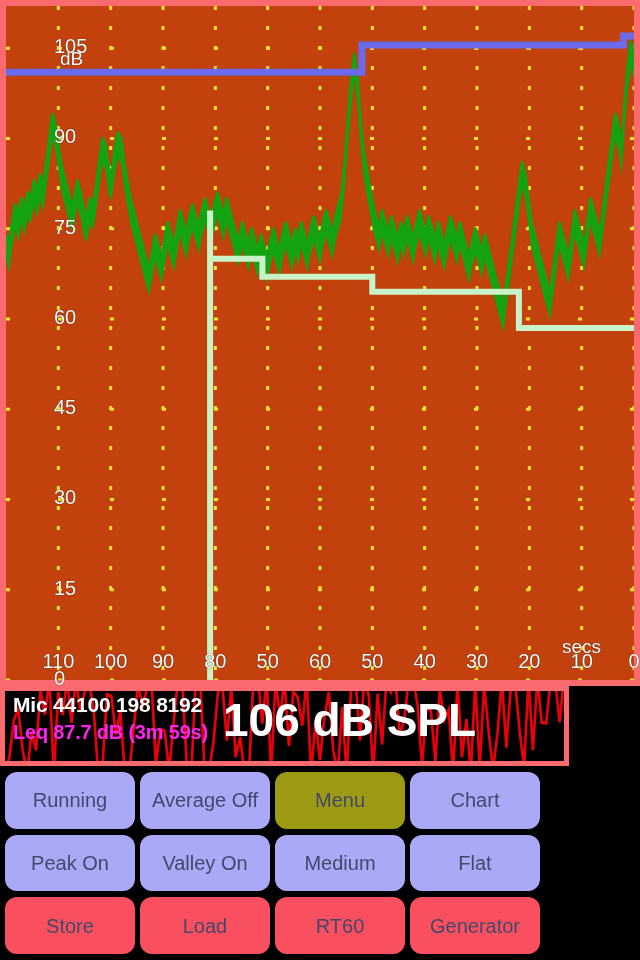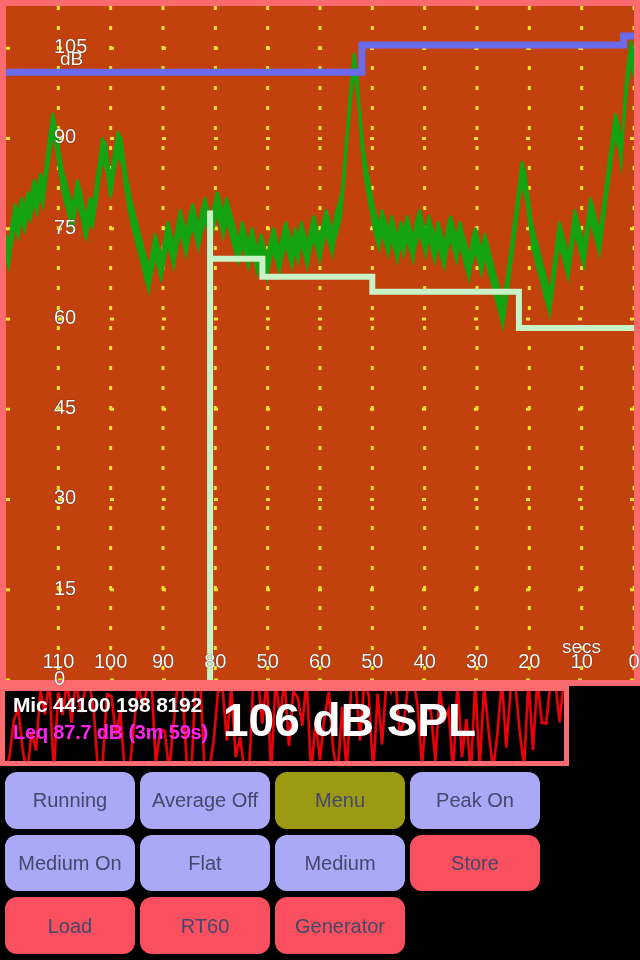--- a/index.html
+++ b/index.html
@@ -168,31 +168,34 @@
       <div class="btn lav">
         <span>Running</span>
       </div>
       <div class="btn lav">
         <span>Average Off</span>
       </div>
       <div class="btn olive">
         <span>Menu</span>
       </div>
       <div class="btn lav">
+        <span>Chart</span>
+      </div>
+      <div class="btn lav">
         <span>Peak On</span>
       </div>
       <div class="btn lav">
-        <span>Medium On</span>
+        <span>Valley On</span>
+      </div>
+      <div class="btn lav">
+        <span>Medium</span>
       </div>
       <div class="btn lav">
         <span>Flat</span>
       </div>
-      <div class="btn lav">
-        <span>Medium</span>
-      </div>
       <div class="btn red">
         <span>Store</span>
       </div>
       <div class="btn red">
         <span>Load</span>
       </div>
       <div class="btn red">
         <span>RT60</span>
       </div>
       <div class="btn red">

